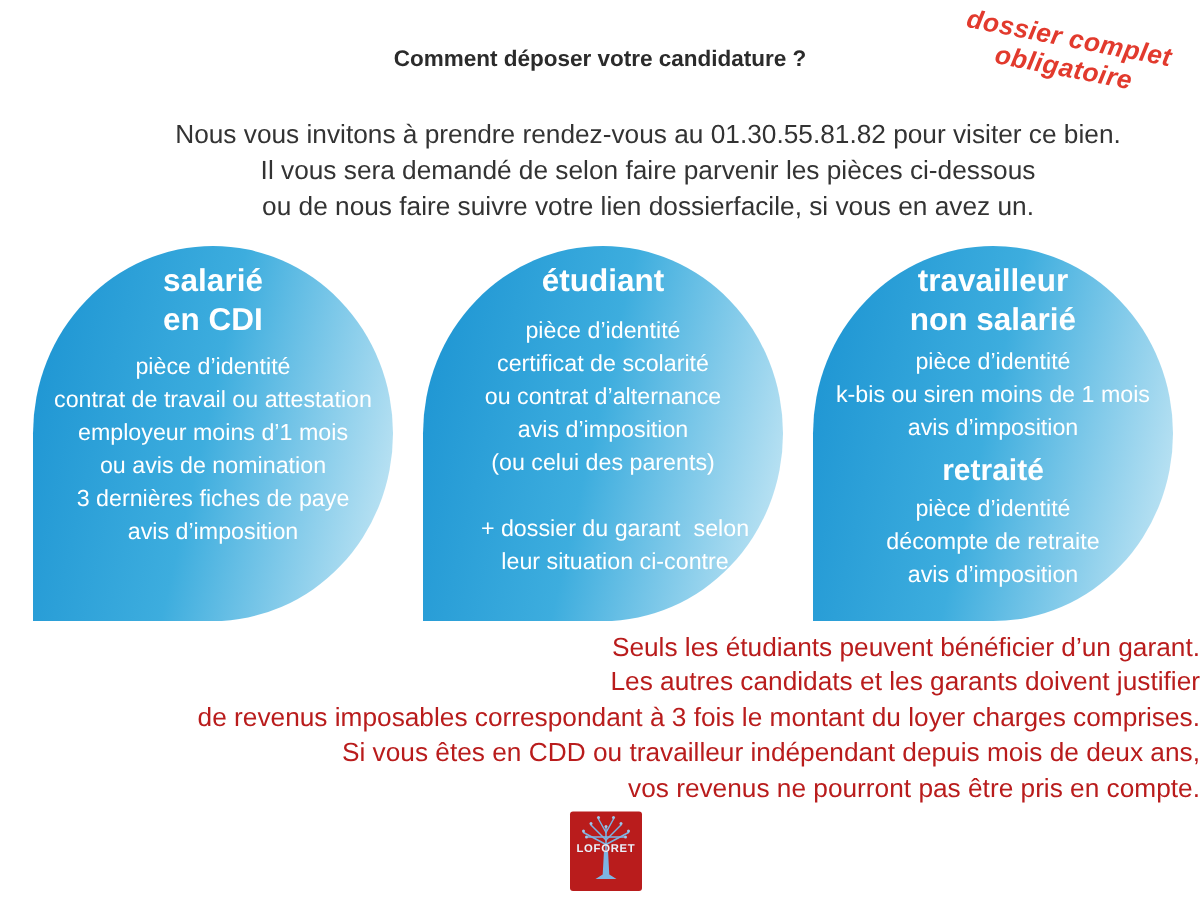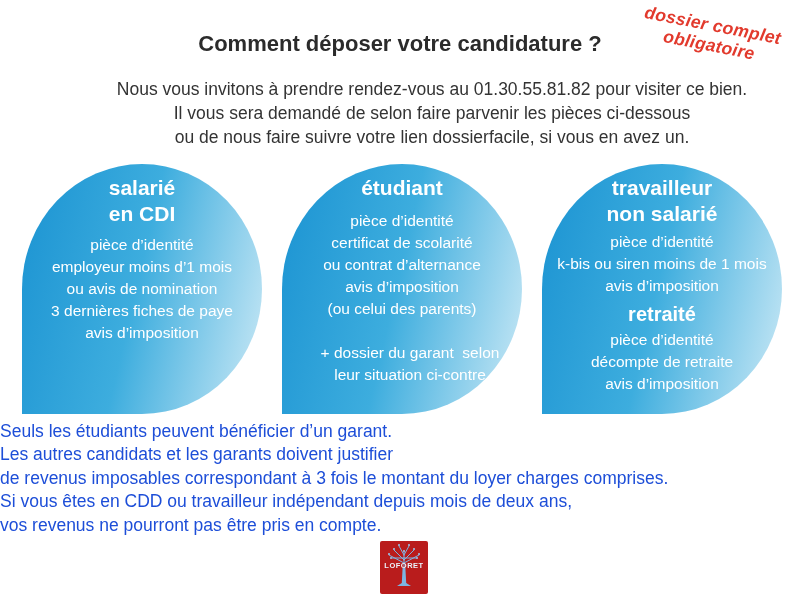--- a/index.html
+++ b/index.html
@@ -8,21 +8,21 @@
     font-family:"Liberation Sans", sans-serif; overflow:hidden;
   }
   .stamp {
     position:absolute; top:15px; right:4px; width:170px;
     transform:rotate(11deg); color:#e23a2d;
     font-weight:bold; font-style:italic; font-size:17.5px; line-height:20px;
     text-align:center; letter-spacing:0.3px;
   }
   .title {
     position:absolute; top:31px; left:0; width:100%; margin:0;
-    text-align:center; font-size:22px; font-weight:bold; color:#2b2b2b;
+    text-align:center; font-size:15px; font-weight:bold; color:#2b2b2b;
   }
   .intro {
     position:absolute; top:77px; left:0; width:100%;
     text-align:center; font-size:17.5px; line-height:24px; color:#333333;padding-left:32px;
   }
   .bubble {
     position:absolute; top:164px; width:240px; height:250px;
     border-radius:50% 50% 50% 0;
     background:linear-gradient(103deg, #1b93d2 0%, #3dadde 48%, #cdeaf6 100%);
     color:#ffffff; text-align:center;
@@ -33,21 +33,21 @@
   .bubble2 { left:282px; }
   .bubble3 { left:542px; }
   .b-title { font-size:21px; font-weight:bold; line-height:26px; }
   .b-sub   { font-size:20px; font-weight:bold; line-height:26px; margin-top:4px; }
   .b-body  { font-size:15.5px; line-height:22px; margin-top:7px; width:100%; }
   .b-line  { white-space:pre-wrap; }
   .b-extra { font-size:15.5px; line-height:22px; margin-top:22px; width:100%;padding-left:16px; }
   .bubble2 .b-body { margin-top:9px; }
   .footer {
     position:absolute; top:420px; left:0; width:100%;
-    text-align:left; font-size:17.5px; line-height:23.4px; color:#1d4ed8;
+    text-align:right; font-size:17.5px; line-height:23.4px; color:#b91c1c;
   }
   .logo {
     position:absolute; left:380px; top:541px; width:48px; height:53px;
     background:#b91c1c; border-radius:2px;
   }
   .logo svg { position:absolute; left:0; top:0; }
   .logo-text {
     position:absolute; top:20px; left:0; width:100%; text-align:center;
     color:#eaf2fb; font-size:7.5px; font-weight:bold; letter-spacing:0.5px;
   }
@@ -70,20 +70,21 @@
     <div>ou de nous faire suivre votre lien dossierfacile, si vous en avez un.</div>
   </div>
 
   <div class="bubble bubble1">
     <div class="b-title">
       <div>salarié</div>
       <div>en CDI</div>
     </div>
     <div class="b-body">
       <div class="b-line">pièce d’identité</div>
+      <div class="b-line">contrat de travail ou attestation</div>
       <div class="b-line">employeur moins d’1 mois</div>
       <div class="b-line">ou avis de nomination</div>
       <div class="b-line">3 dernières fiches de paye</div>
       <div class="b-line">avis d’imposition</div>
     </div>
   </div>
 
   <div class="bubble bubble2">
     <div class="b-title">
       <div>étudiant</div>

